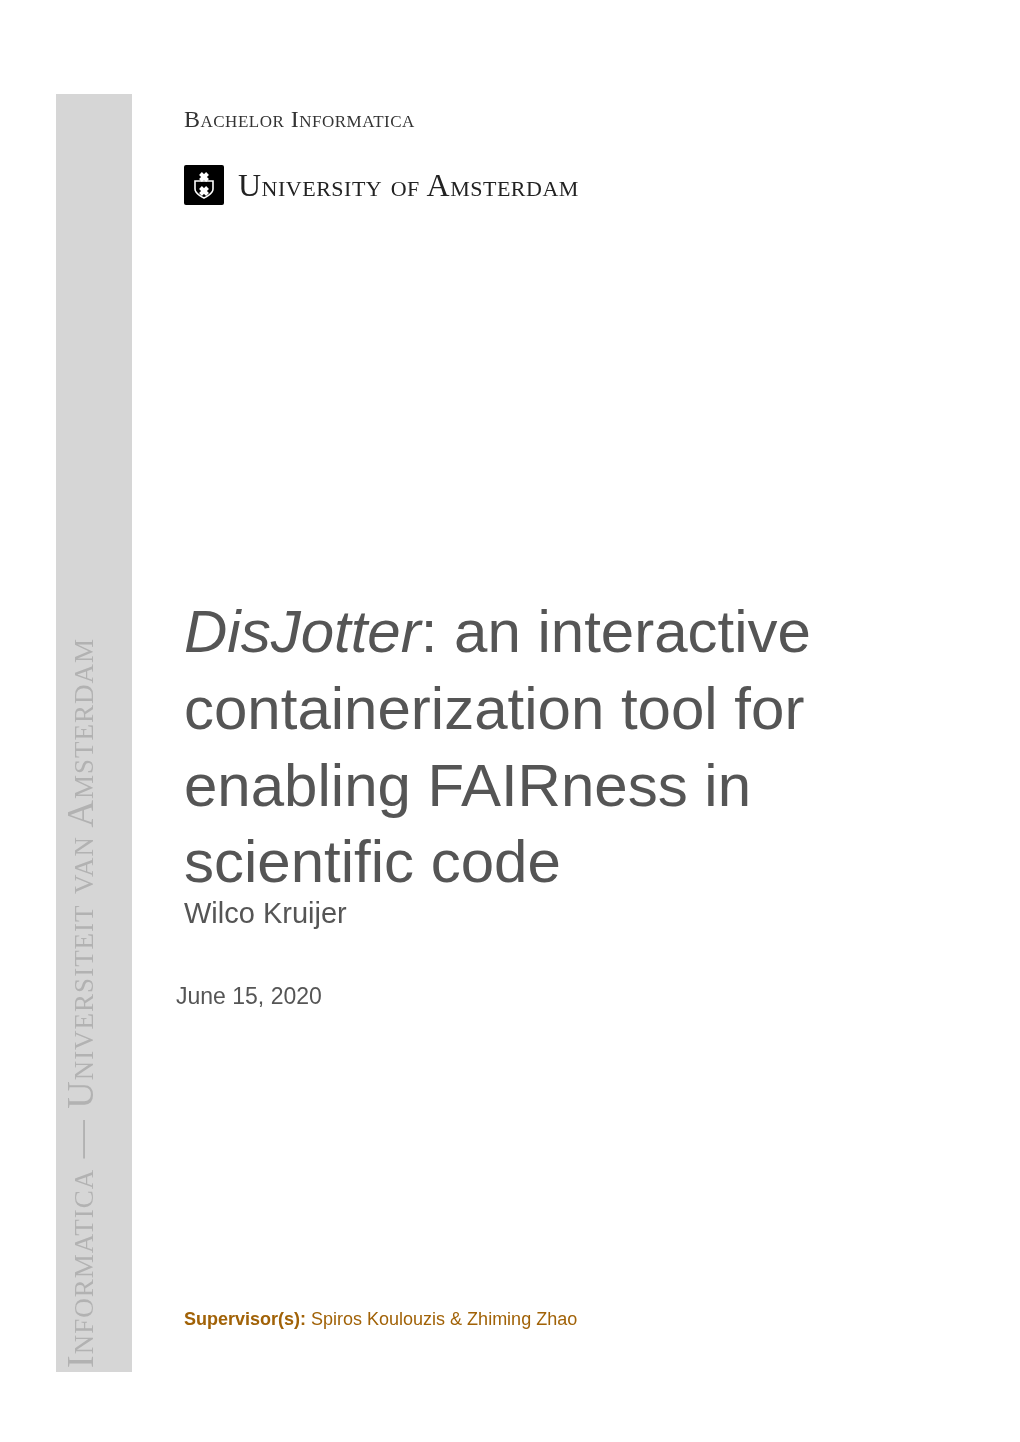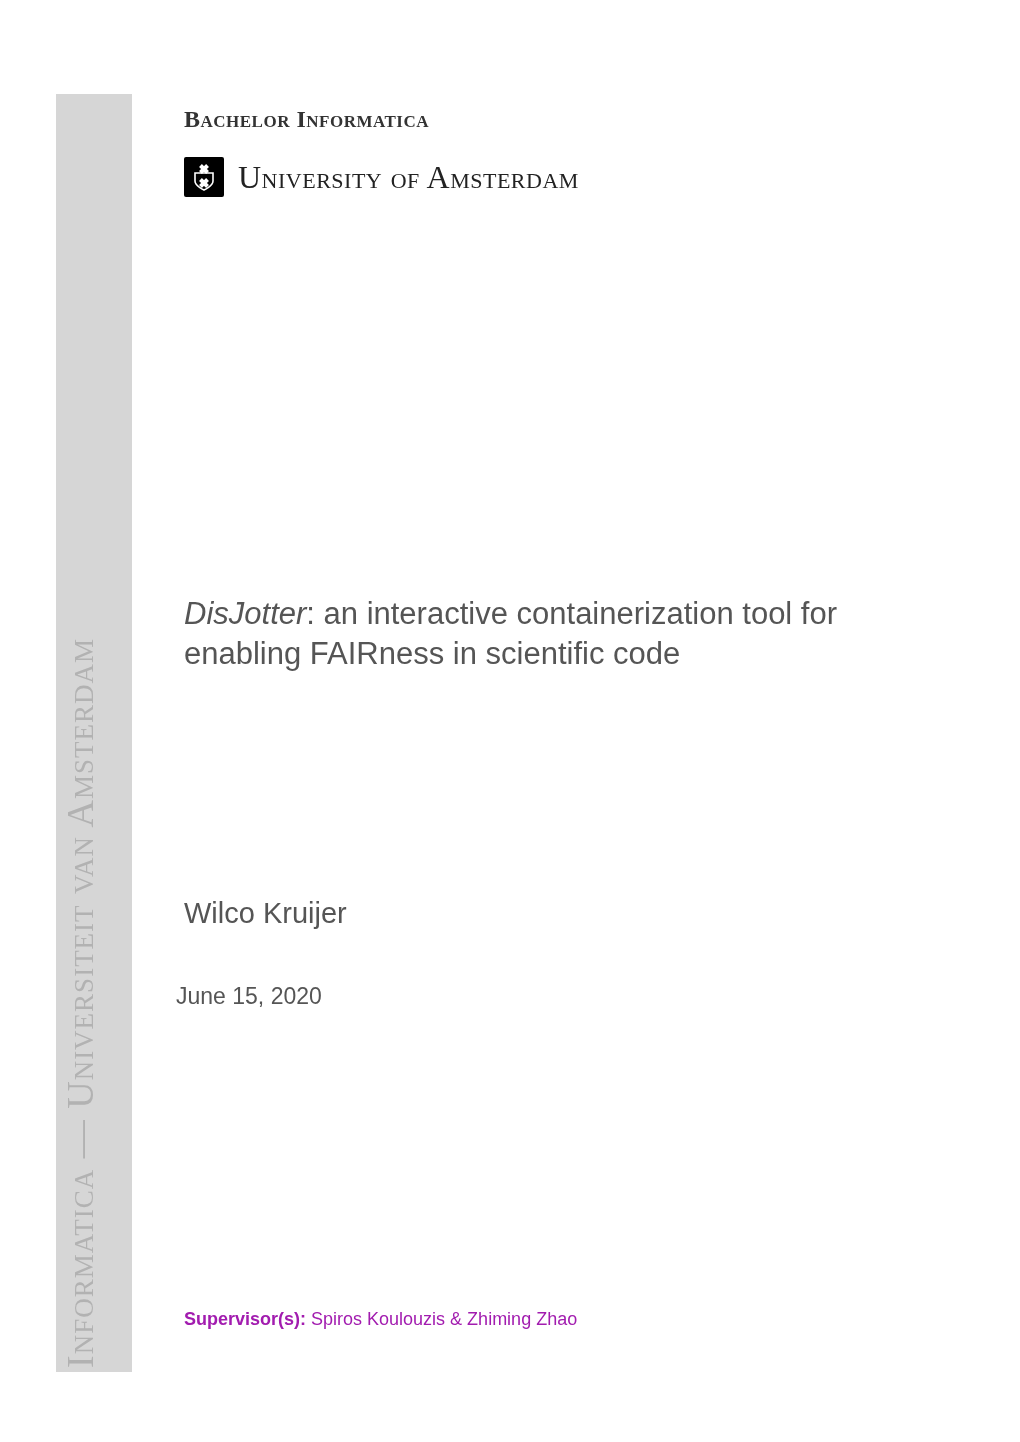--- a/index.html
+++ b/index.html
@@ -37,22 +37,21 @@
       left: 184px;
       top: 106px;
       right: 80px;
     }
     .subject-line {
       font-family: Georgia, "Times New Roman", serif;
       font-variant: small-caps;
       font-size: 24px;
       color: #333333;
       letter-spacing: 0.5px;
-      margin-bottom: 24px;
-      font-weight: bold;
+      margin-bottom: 32px;
     }
     .logo-row {
       display: flex;
       align-items: center;
       gap: 14px;
     }
     .logo-box {
       width: 40px;
       height: 40px;
       background: #000000;
@@ -73,21 +72,21 @@
     
     .title-block {
       position: absolute;
       left: 184px;
       top: 594px;
       right: 80px;
     }
     .title-block h1 {
       font-family: "Helvetica Neue", Helvetica, Arial, sans-serif;
       font-weight: 400;
-      font-size: 31px;
+      font-size: 60px;
       line-height: 1.28;
       color: #555555;
       letter-spacing: 0px;
     }
     .title-block h1 .ital { font-style: italic; }
 
     
     .author {
       position: absolute;
       left: 184px;
@@ -102,21 +101,21 @@
       font-size: 23px;
       color: #555555;
     }
 
     
     .super-line {
       position: absolute;
       left: 184px;
       top: 1309px;
       font-size: 18px;
-      color: #a21caf;
+      color: #a16207;
     }
     .super-line .label { font-weight: 700; }
   </style>
 </head>
 <body>
 
 <div class="page">
 
   <div class="sidebar-band"></div>
 

